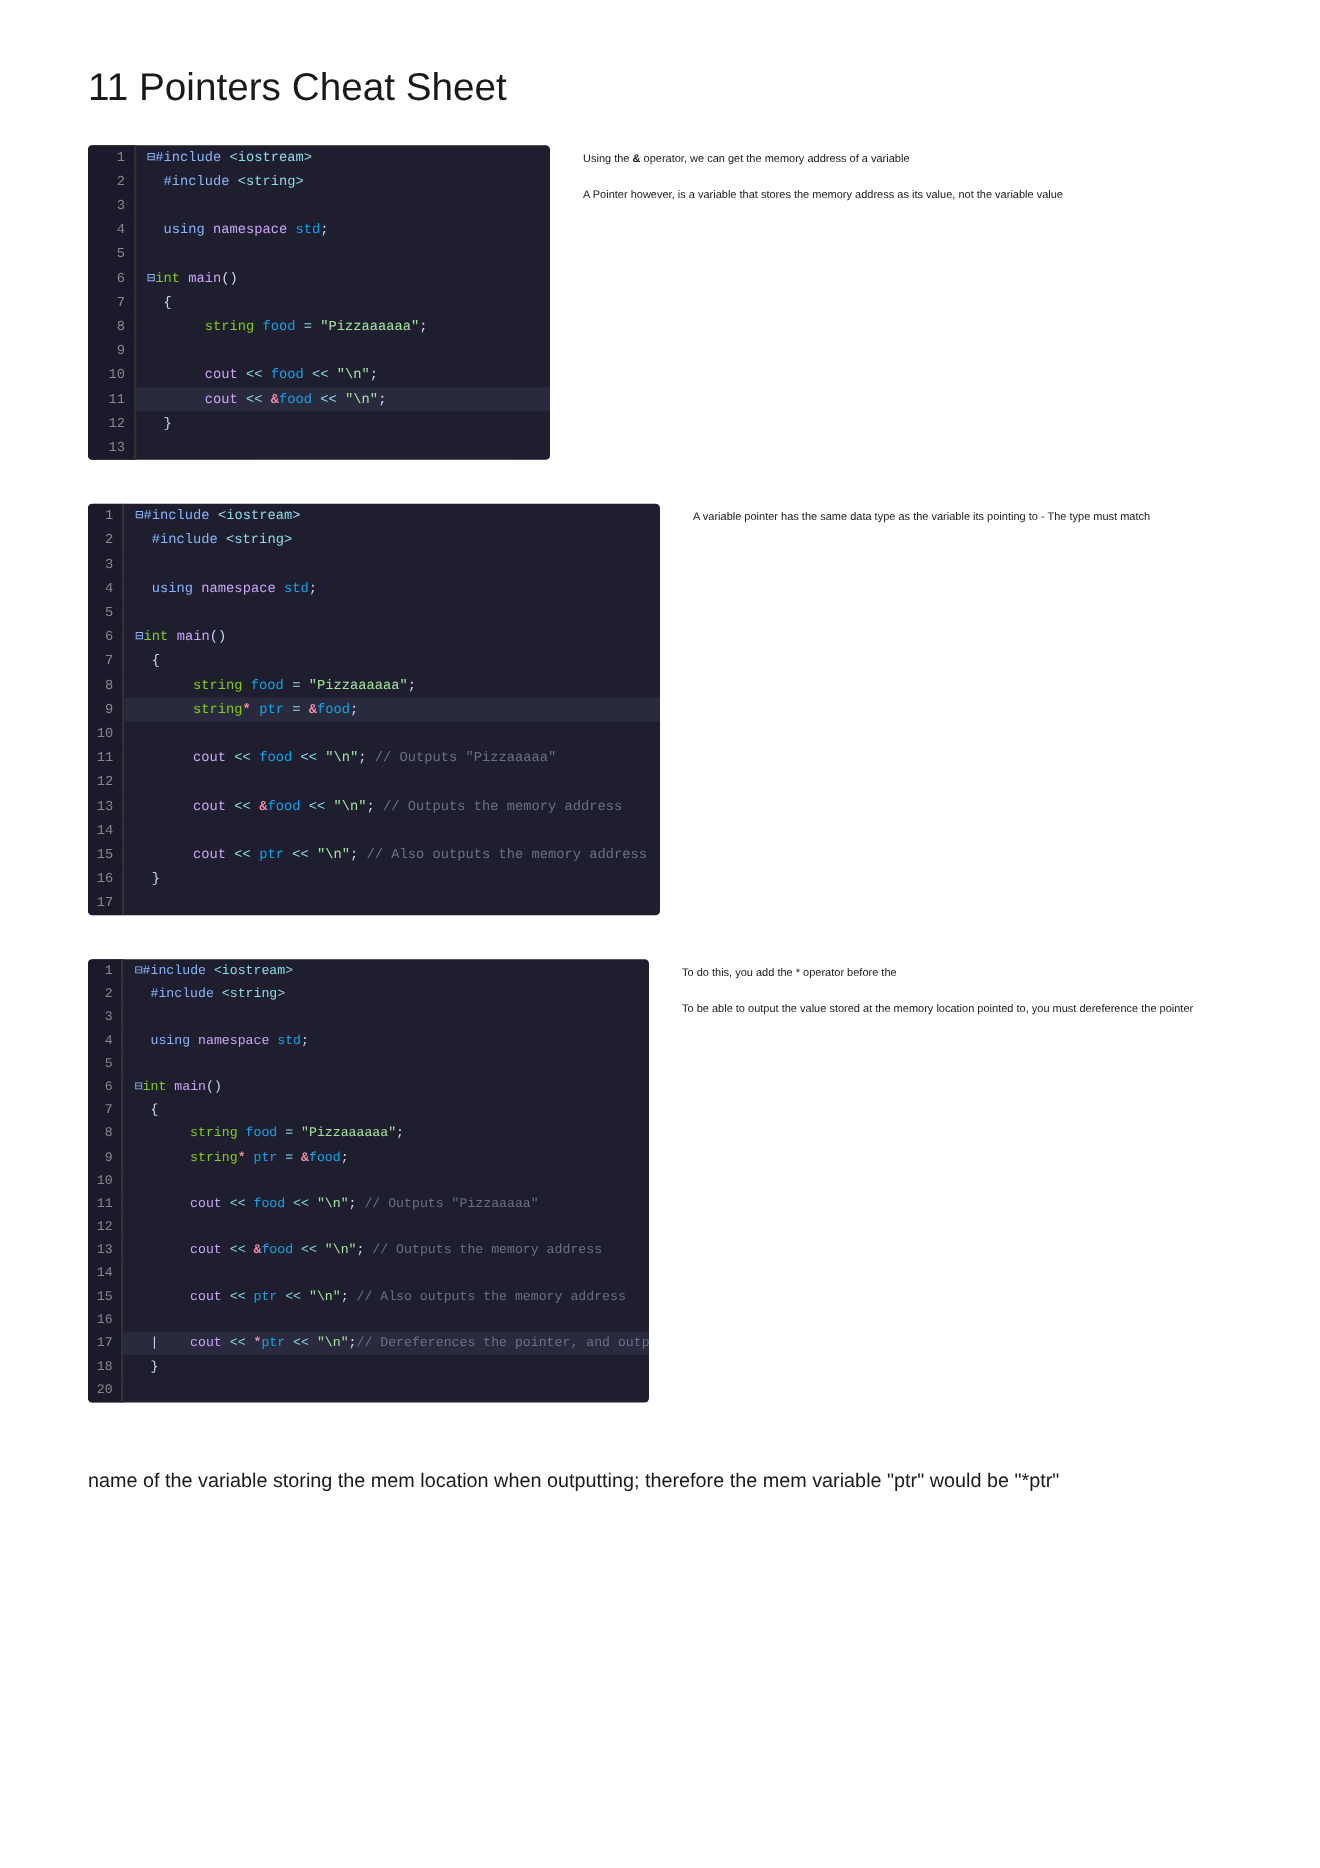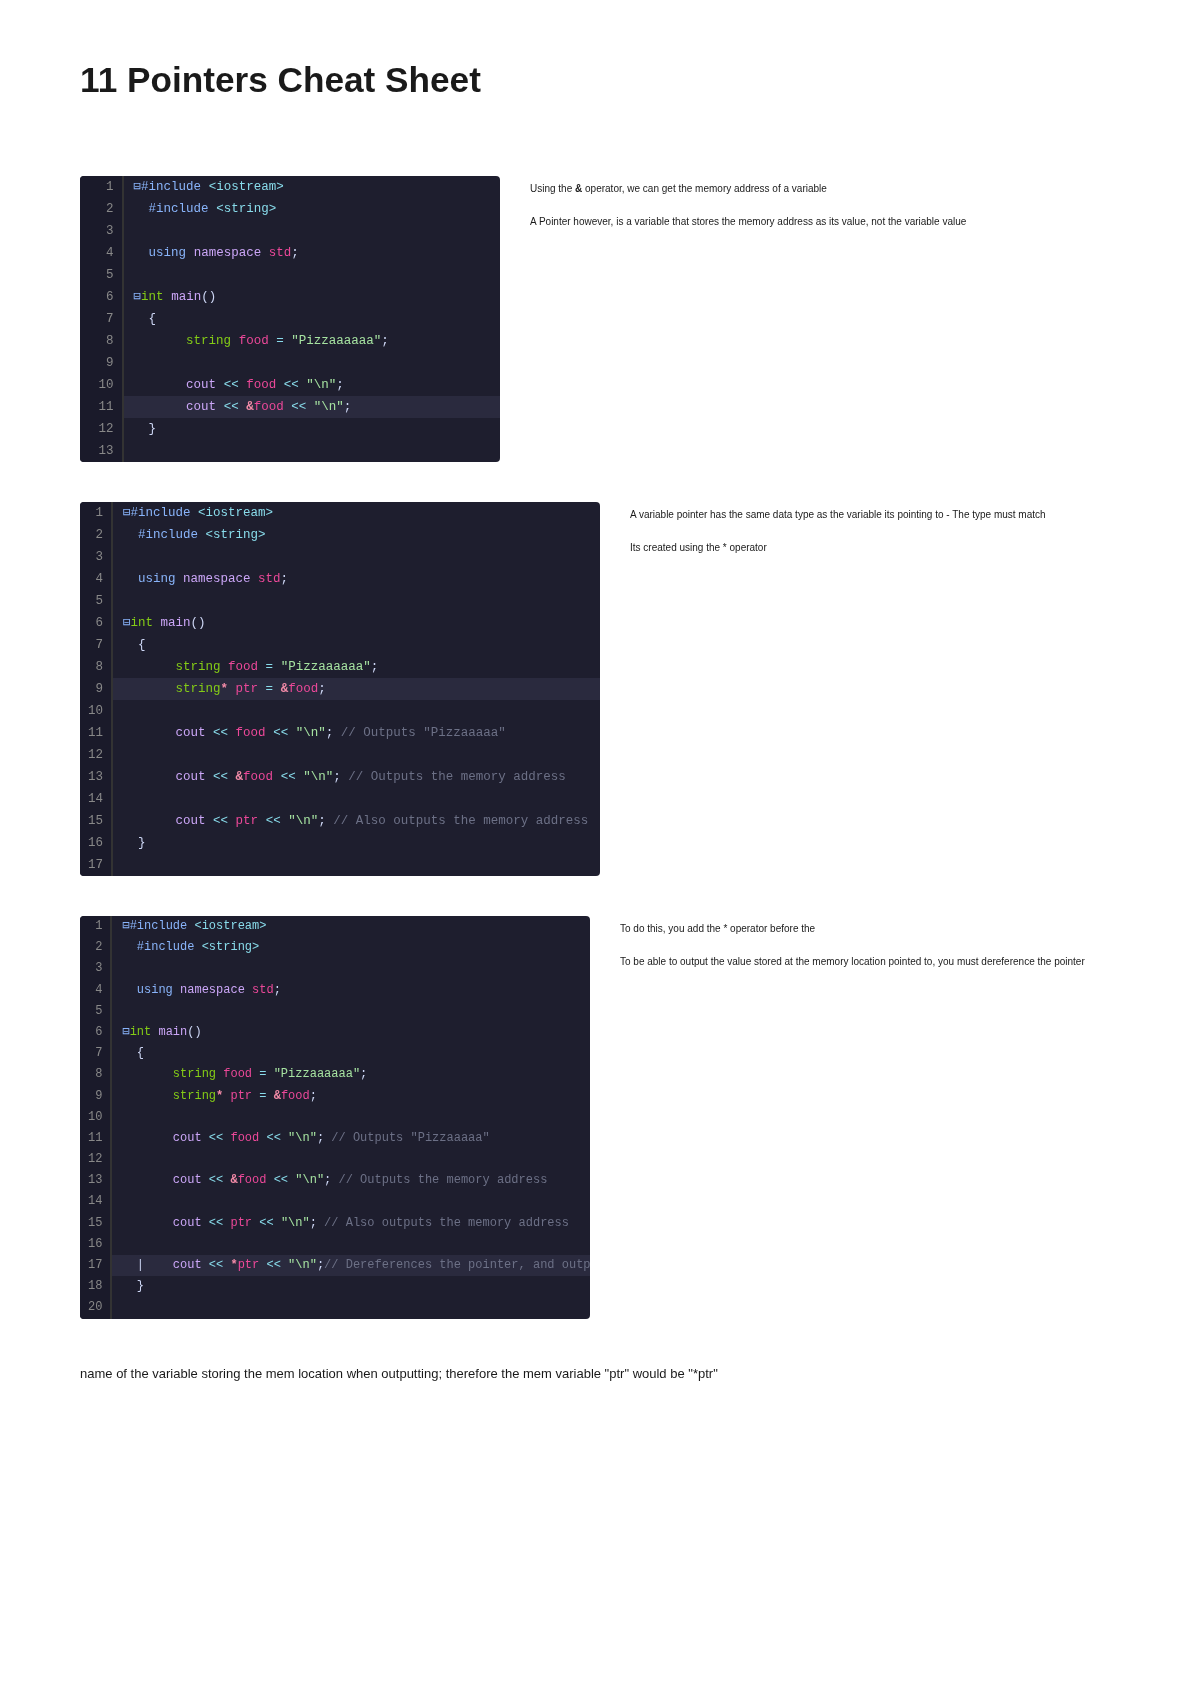--- a/index.html
+++ b/index.html
@@ -6,22 +6,22 @@
     body {
       background: #ffffff;
       font-family: Georgia, 'Times New Roman', serif;
       color: #1a1a1a;
       width: 1200px;
       min-height: 1698px;
       padding: 60px 80px;
     }
     h1 {
       font-size: 2.2em;
-      font-weight: bold;
-      margin-bottom: 76px;
+      font-weight: normal;
+      margin-bottom: 32px;
       font-family: Arial, sans-serif;
     }
     .section {
       display: flex;
       gap: 30px;
       margin-bottom: 40px;
       align-items: flex-start;
     }
     .code-block {
       background: #1e1e2e;
@@ -64,43 +64,43 @@
       color: #cdd6f4;
       margin-top: 36px;
     }
     .kw { color: #89b4fa; }
     .fn { color: #cba6f7; }
     .str { color: #a6e3a1; }
     .op { color: #89dceb; }
     .cmt { color: #6c7086; }
     .inc { color: #89dceb; }
     .ns { color: #cba6f7; text-align: right; }
-    .var { color: #ec4899; }
+    .var { color: #0ea5e9; }
     .punct { color: #cdd6f4; }
     .type { color: #84cc16; }
     .amp { color: #f38ba8; font-weight: bold; }
 
     .description {
       flex: 1;
       font-family: Arial, Helvetica, sans-serif;
       font-size: 10px;
       line-height: 1.5;
       padding-top: 5px;
     }
     .description p {
       margin-bottom: 18px;
     }
     .description strong {
       font-weight: bold;
     }
     .bottom-text {
       font-family: Arial, Helvetica, sans-serif;
-      font-size: 13px;
+      font-size: 18px;
       line-height: 1.5;
-      margin-top: 5px;
+      margin-top: 18px;
       padding-left: 0;
     }
     .collapsed-icon { color: #89b4fa; }
     .highlight-line .line-content {
       background: #2a2a3e;
     }
   </style>
 </head>
 <body>
 
@@ -238,21 +238,20 @@
           <span class="line-content">  <span class="punct">}</span></span>
         </div>
       <div class="code-line">
           <span class="line-num">17</span>
           <span class="line-content"></span>
         </div>
     </div>
   </div>
   <div class="description">
     <p>A variable pointer has the same data type as the variable its pointing to - The type must match</p>
-    <p>Its created using the * operator</p>
   </div>
 </div>
 
 <div class="section" style="flex-direction: column;">
   <div style="display:flex; gap:30px; align-items: flex-start; margin-bottom:10px;">
     <div class="code-block code-block-wide" style="max-width:510px; min-width:510px; font-size:12px;">
       <div class="code-inner">
         <div class="code-line">
             <span class="line-num">1</span>
             <span class="line-content"><span class="collapsed-icon">⊟</span><span class="kw">#include</span> <span class="inc">&lt;iostream&gt;</span></span>

